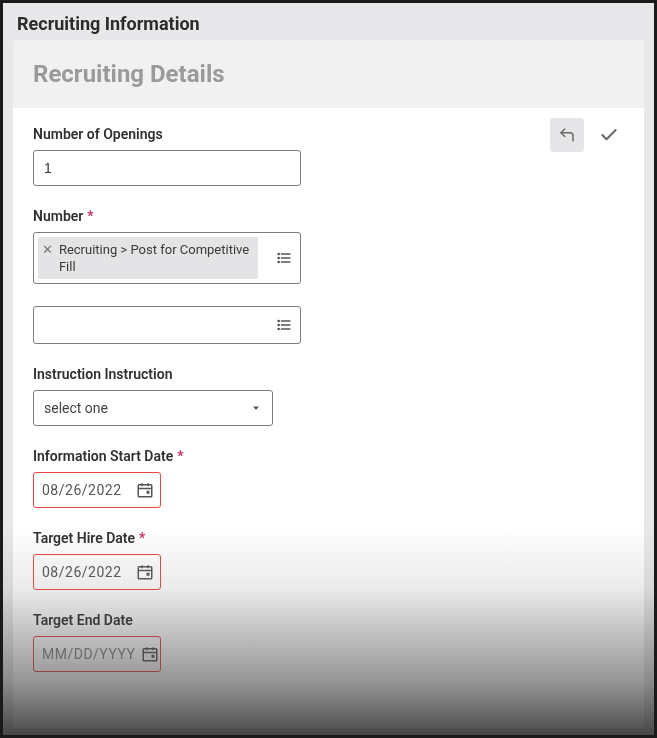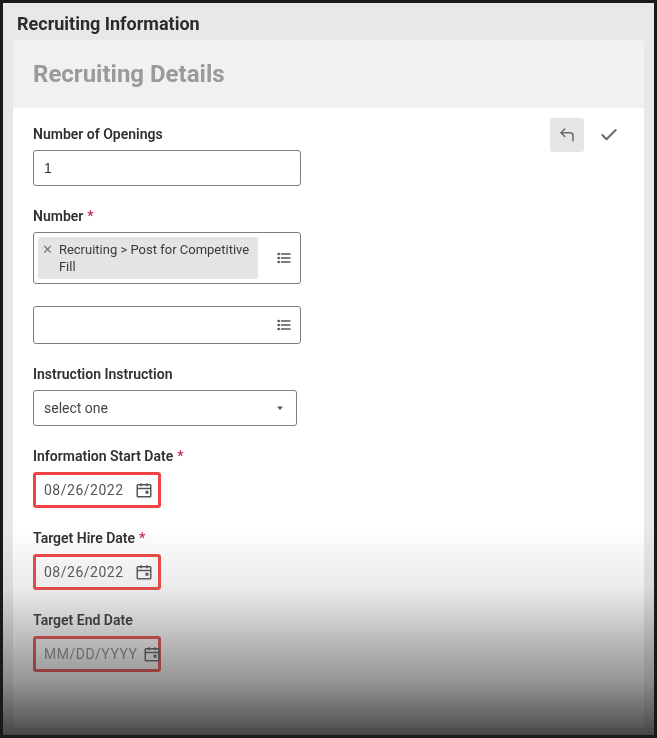--- a/index.html
+++ b/index.html
@@ -135,40 +135,40 @@
   }
   .combo .list-btn {
     width: 32px;
     display: flex;
     align-items: center;
     justify-content: center;
     cursor: pointer;
     color: #555;
   }
   .select {
-    width: 264px;
+    width: 240px;
     height: 36px;
     border: 1px solid #7d7d7d;
     border-radius: 3px;
     background: #fff;
     display: flex;
     align-items: center;
     justify-content: space-between;
     padding: 0 10px;
     font-size: 14px;
     color: #444;
     cursor: pointer;
   }
   .select .caret {
     color: #555;
   }
   .date-input {
     width: 128px;
     height: 36px;
-    border: 3px solid #ef4444;
+    border: 1px solid #ef4444;
     border-radius: 3px;
     background: #fff;
     display: flex;
     align-items: center;
     padding: 0 6px 0 8px;
     gap: 11px;
   }
   .date-input .date-text {
     font-family: inherit;
     font-size: 14px;

